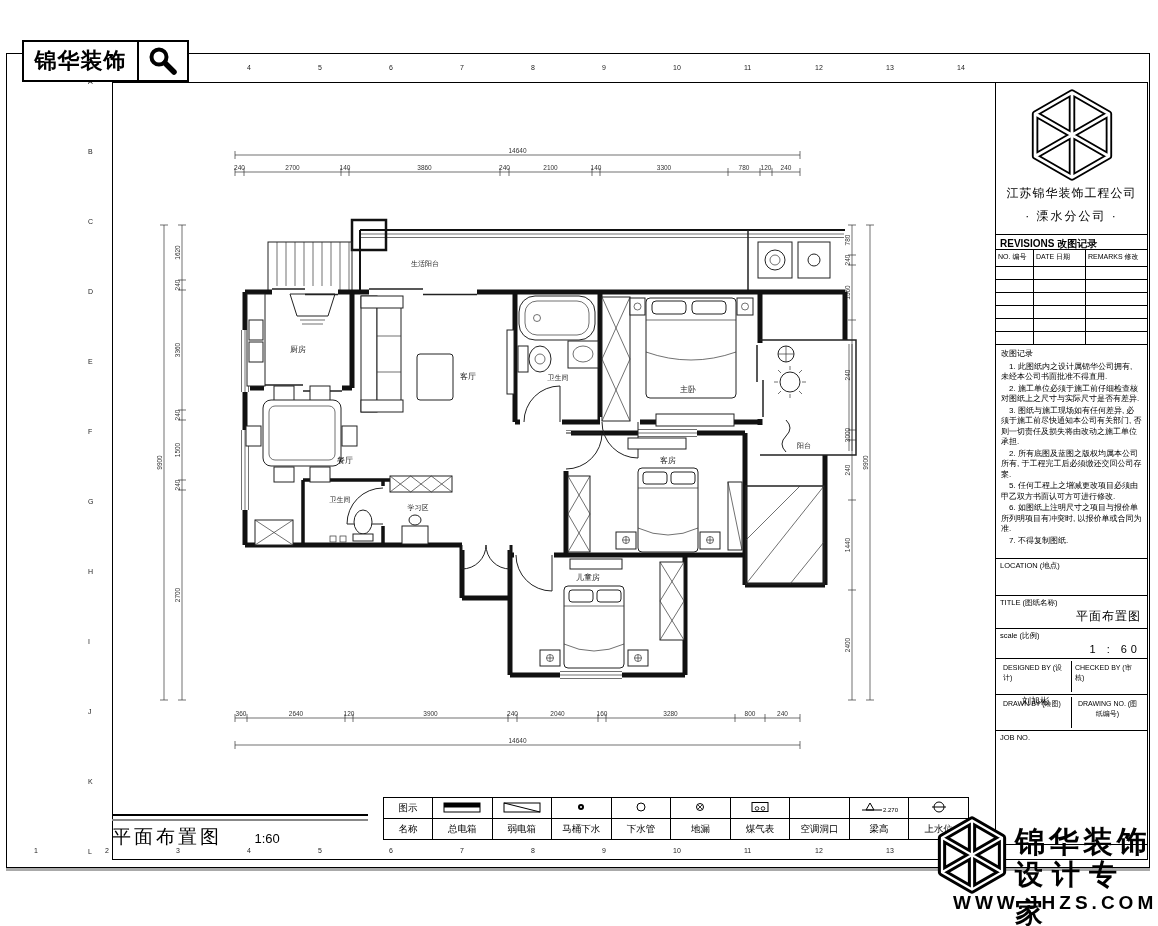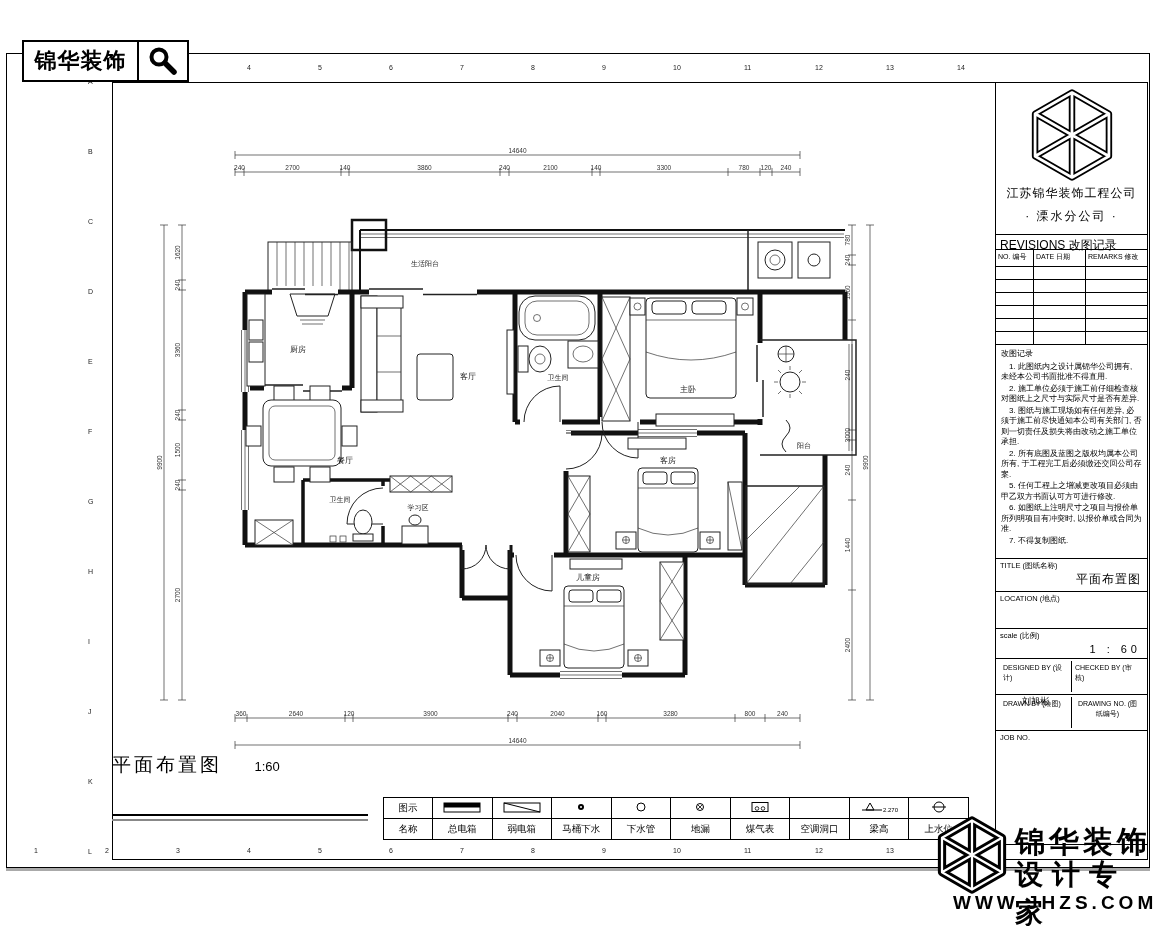--- a/index.html
+++ b/index.html
@@ -11,36 +11,36 @@
   .inner-frame{position:absolute;left:112px;top:82px;width:1034px;height:776px;border:1.2px solid #000}
   .sheet-shadow{position:absolute;left:6px;top:868px;width:1144px;height:3px;background:#aaa}
   .gl{position:absolute;font-size:7px;color:#222;line-height:8px}
   
   .search-hint{position:absolute;left:16px;top:10px;font-size:17px;font-weight:bold;letter-spacing:2px}
   .brand-box{position:absolute;left:22px;top:40px;width:163px;height:38px;border:2.5px solid #000;
     background:#fff;display:flex;align-items:stretch;z-index:5}
   .brand-text{flex:1;display:flex;align-items:center;justify-content:center;font-size:22px;font-weight:bold;letter-spacing:1px}
   .brand-icon{width:48px;border-left:2.5px solid #000;display:flex;align-items:center;justify-content:center}
   
-  .plan-title{position:absolute;left:112px;top:752px;width:260px}
+  .plan-title{position:absolute;left:112px;top:824px;width:260px}
   .plan-title .t{font-size:19px;letter-spacing:3px;display:inline-block}
   .plan-title .s{font-size:13px;margin-left:28px}
   .ul1{position:absolute;left:112px;top:814px;width:256px;height:2px;background:#000}
   .ul2{position:absolute;left:112px;top:819px;width:256px;height:2px;background:#888}
   
   .legend{position:absolute;left:383px;top:797px;width:586px;border-collapse:collapse;table-layout:fixed;background:#fff}
   .legend td{border:1.2px solid #000;height:20px;text-align:center;vertical-align:middle;
     font-size:9.5px;padding:0;overflow:hidden}
   
   .tb{position:absolute;left:995px;top:82px;width:153px;height:763px;border:1.5px solid #000;box-sizing:border-box;background:#fff}
   .tb .cell{border-bottom:1.2px solid #000;box-sizing:border-box;position:relative;font-size:8px;padding:2px 4px}
   .tb .lbl{font-size:7.5px}
   .company{font-size:12px;text-align:center;letter-spacing:1px}
   .branch{font-size:12px;text-align:center;margin-top:6px;letter-spacing:2px}
-  .rev-title{height:15px;font-size:12px;font-weight:normal;padding:2px 4px;border-bottom:1.2px solid #000;box-sizing:border-box}
+  .rev-title{height:15px;font-size:10px;font-weight:bold;padding:2px 4px;border-bottom:1.2px solid #000;box-sizing:border-box}
   .rev-row{display:flex;height:17px;border-bottom:1.2px solid #000;box-sizing:border-box}
   .rev-row div{box-sizing:border-box;border-right:1.2px solid #000;font-size:7px;padding:2px 2px;overflow:hidden}
   .rev-row div:last-child{border-right:none}
   .rev-empty{display:flex;height:13px;border-bottom:1.2px solid #000;box-sizing:border-box}
   .rev-empty div{box-sizing:border-box;border-right:1.2px solid #000}
   .rev-empty div:last-child{border-right:none}
   .notes{height:214px;font-size:8px;line-height:10.5px;padding:4px 5px;border-bottom:1.2px solid #000;box-sizing:border-box;overflow:hidden}
   .notes p{margin:0 0 1px 0;text-indent:1em}
   .notes .nt{text-indent:0;margin-bottom:2px}
   .val-r{position:absolute;right:6px;bottom:3px;font-size:12px;letter-spacing:1px}
@@ -520,26 +520,26 @@
     <div class="notes">
       <p class="nt">改图记录</p>
       <p>1. 此图纸内之设计属锦华公司拥有, 未经本公司书面批准不得直用.</p>
       <p>2. 施工单位必须于施工前仔细检查核对图纸上之尺寸与实际尺寸是否有差异.</p>
       <p>3. 图纸与施工现场如有任何差异, 必须于施工前尽快通知本公司有关部门, 否则一切责任及损失将由改动之施工单位承担.</p>
       <p>2. 所有底图及蓝图之版权均属本公司所有, 于工程完工后必须缴还交回公司存案.</p>
       <p>5. 任何工程上之增减更改项目必须由甲乙双方书面认可方可进行修改.</p>
       <p>6. 如图纸上注明尺寸之项目与报价单所列明项目有冲突时, 以报价单或合同为准.</p>
       <p>7. 不得复制图纸.</p>
     </div>
+    <div class="cell" style="height:37px">
+      <span class="lbl">LOCATION (地点)</span>
+    </div>
     <div class="cell" style="height:33px">
       <span class="lbl">TITLE (图纸名称)</span>
       <span class="val-r">平面布置图</span>
-    </div>
-    <div class="cell" style="height:37px">
-      <span class="lbl">LOCATION (地点)</span>
     </div>
     <div class="cell" style="height:30px">
       <span class="lbl">scale (比例)</span>
       <span class="val-r" style="font-size:11px;letter-spacing:4px">1 : 60</span>
     </div>
     <div class="cell two-col" style="height:36px">
       <div>
         <div>DESIGNED BY (设计)</div>
         <div style="font-size:9px;text-align:center;margin-top:12px">刘旭彬</div>
       </div>

